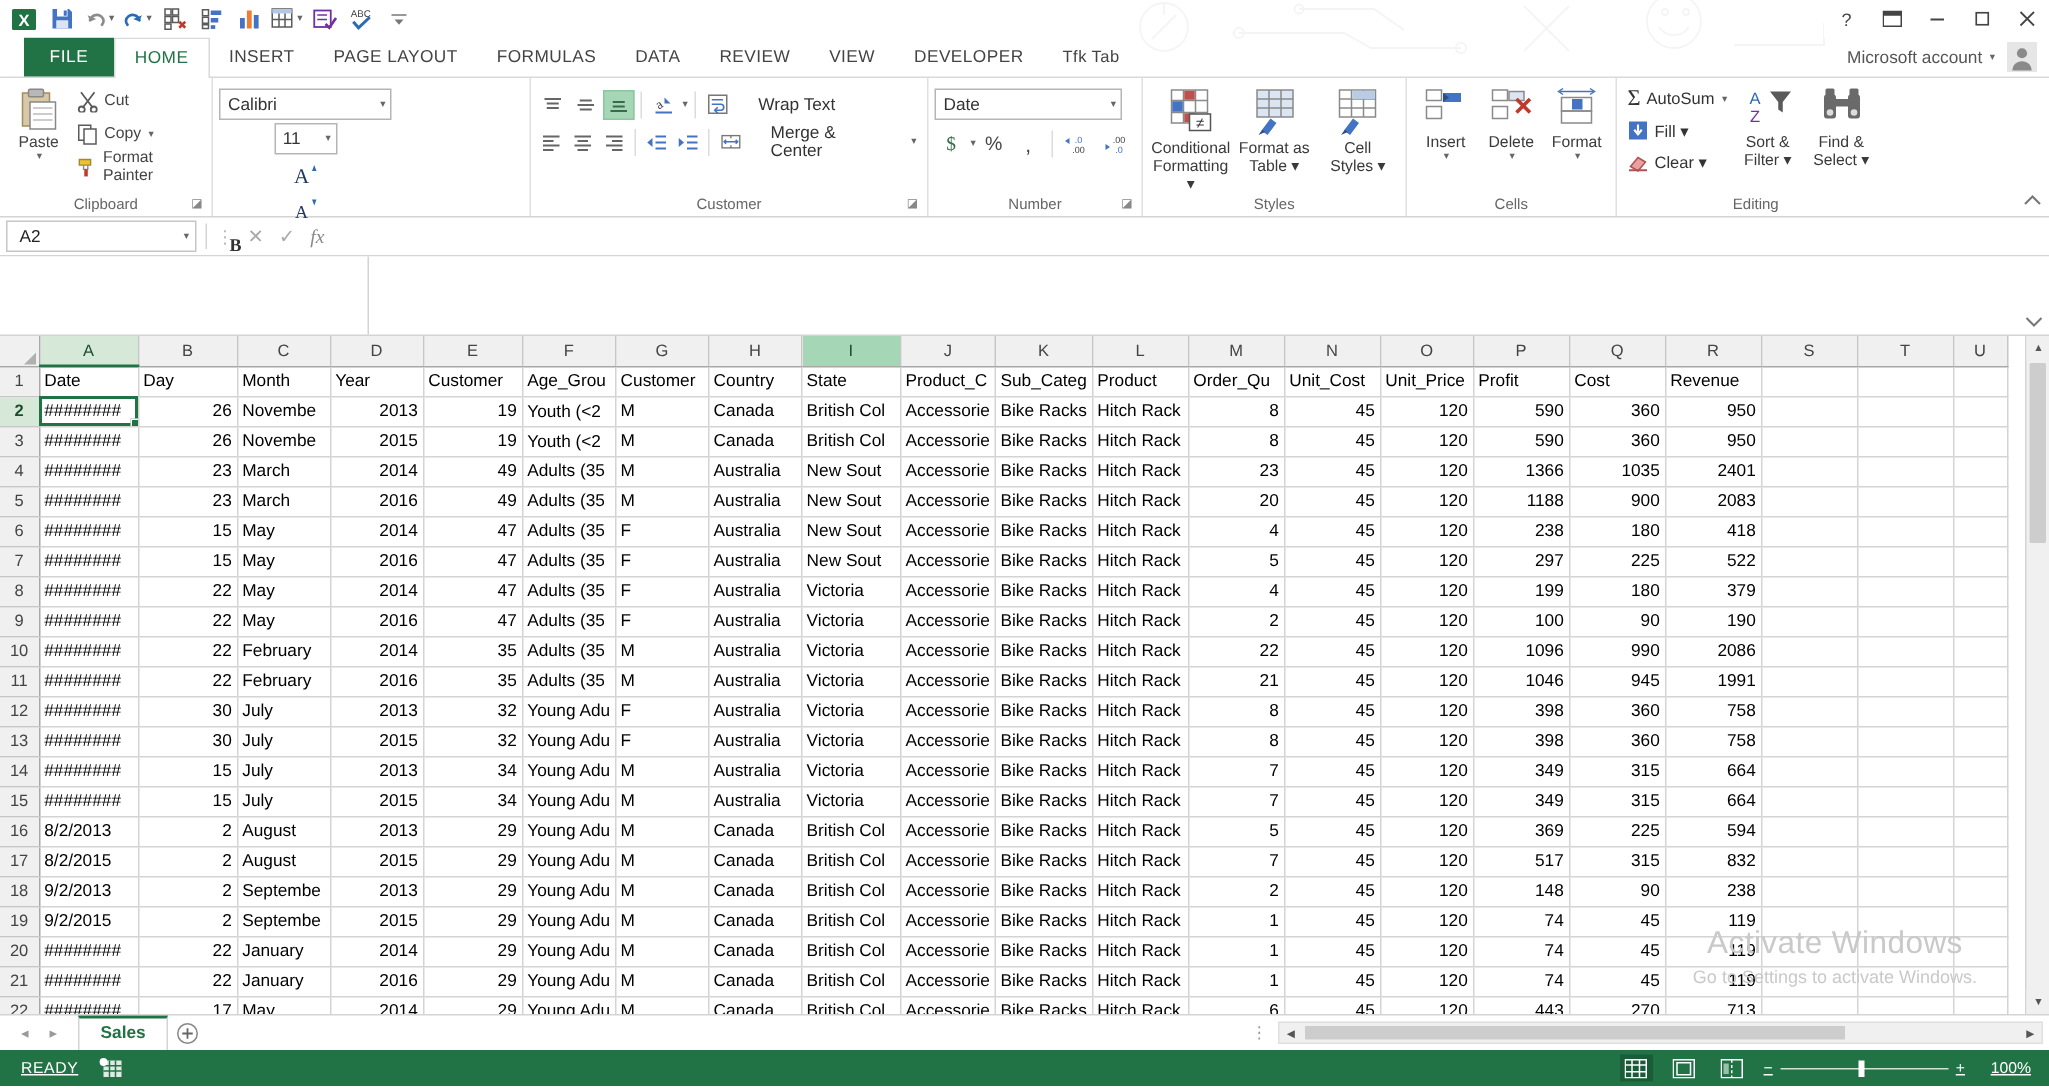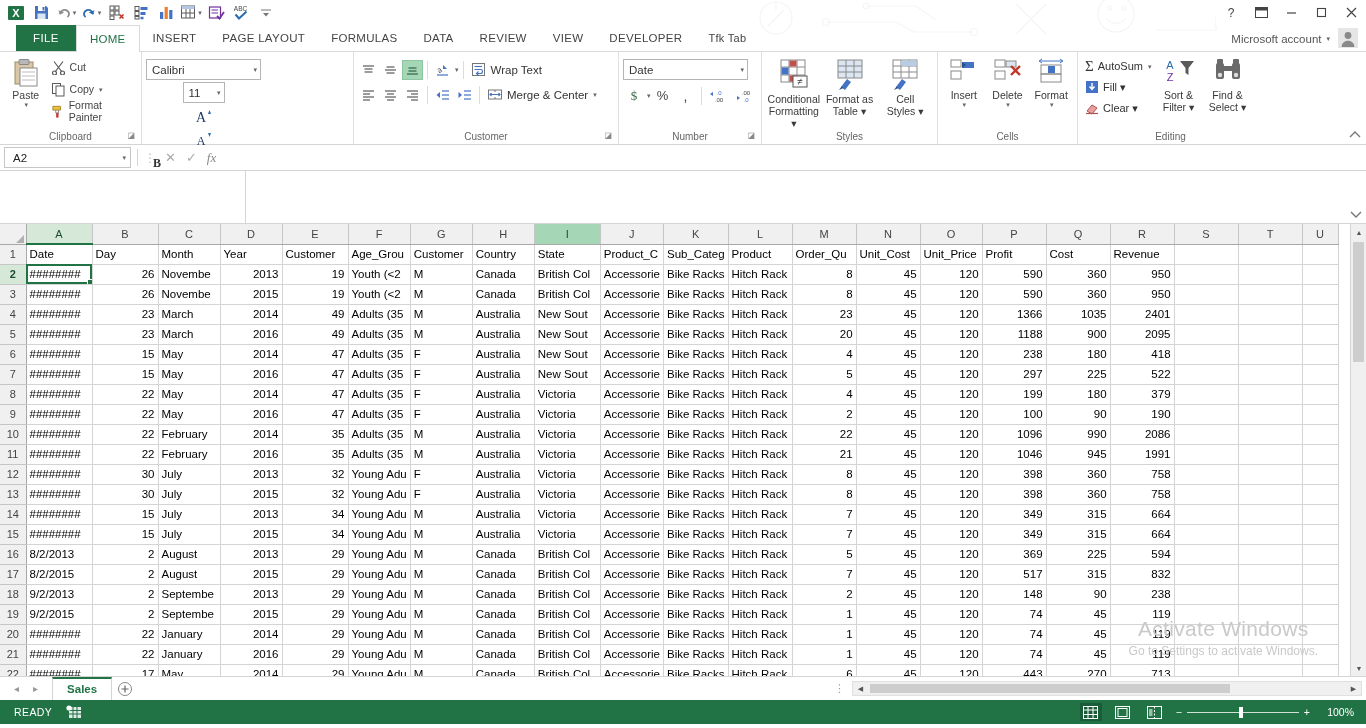--- a/index.html
+++ b/index.html
@@ -169,21 +169,21 @@
 
   
   .alrow { display: flex; align-items: center; gap: 1px; }
   .alrow.r1 { margin-bottom: 4px; }
   .albtn {
     width: 21px; height: 20px;
     display: flex; align-items: center; justify-content: center;
   }
   .albtn.sel { background: #a5d6b5; border: 1px solid #8cc6a0; }
   .txtbtn {
-    display: flex; align-items: center; gap: 4px;
+    display: flex; align-items: center; gap: 19px;
     font-size: 11.5px; color: #333;
     height: 21px; padding: 0 3px;
   }
 
   
   .numfmt { width: 125px; }
   .numrow2 { display: flex; align-items: center; gap: 1px; margin-top: 5px; }
 
   
   .bigbtn {
@@ -363,20 +363,21 @@
     position: absolute; left: 17px; top: 2px; height: 9px;
     width: 360px; background: #cdcdcd;
   }
 
   
   .statusbar {
     height: 24px; background: #217346;
     display: flex; align-items: center;
     color: #fff; font-size: 10.5px;
     padding: 0 6px;
+    text-decoration: underline;
   }
   .sb-ready { padding: 0 8px; letter-spacing: .4px; }
   .sb-icon { margin-left: 6px; display: flex; align-items: center; }
   .sb-right { margin-left: auto; display: flex; align-items: center; gap: 10px; padding-right: 6px; }
   .viewbtn {
     width: 22px; height: 18px;
     display: flex; align-items: center; justify-content: center;
   }
   .viewbtn.active { background: #1a5c38; }
   .zoomslider { display: flex; align-items: center; gap: 5px; }
@@ -1189,21 +1190,21 @@
           <td class="">Australia</td>
           <td class="">New Sout</td>
           <td class="">Accessorie</td>
           <td class="">Bike Racks</td>
           <td class="">Hitch Rack</td>
           <td class="num">20</td>
           <td class="num">45</td>
           <td class="num">120</td>
           <td class="num">1188</td>
           <td class="num">900</td>
-          <td class="num">2095</td>
+          <td class="num">2083</td>
           <td class=""></td>
           <td class=""></td>
           <td class=""></td>
         </tr>
         <tr>
           <td class="rowhdr">6</td>
           <td class="">########</td>
           <td class="num">15</td>
           <td class="">May</td>
           <td class="num">2014</td>

